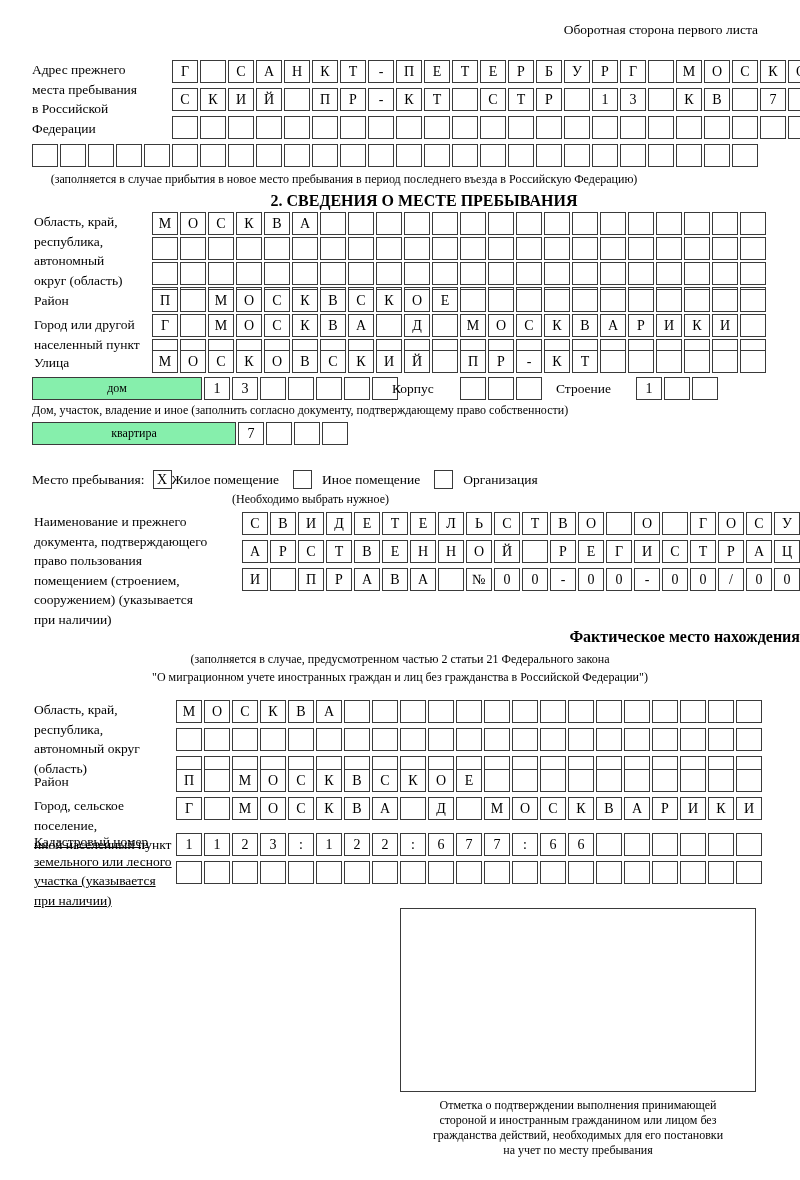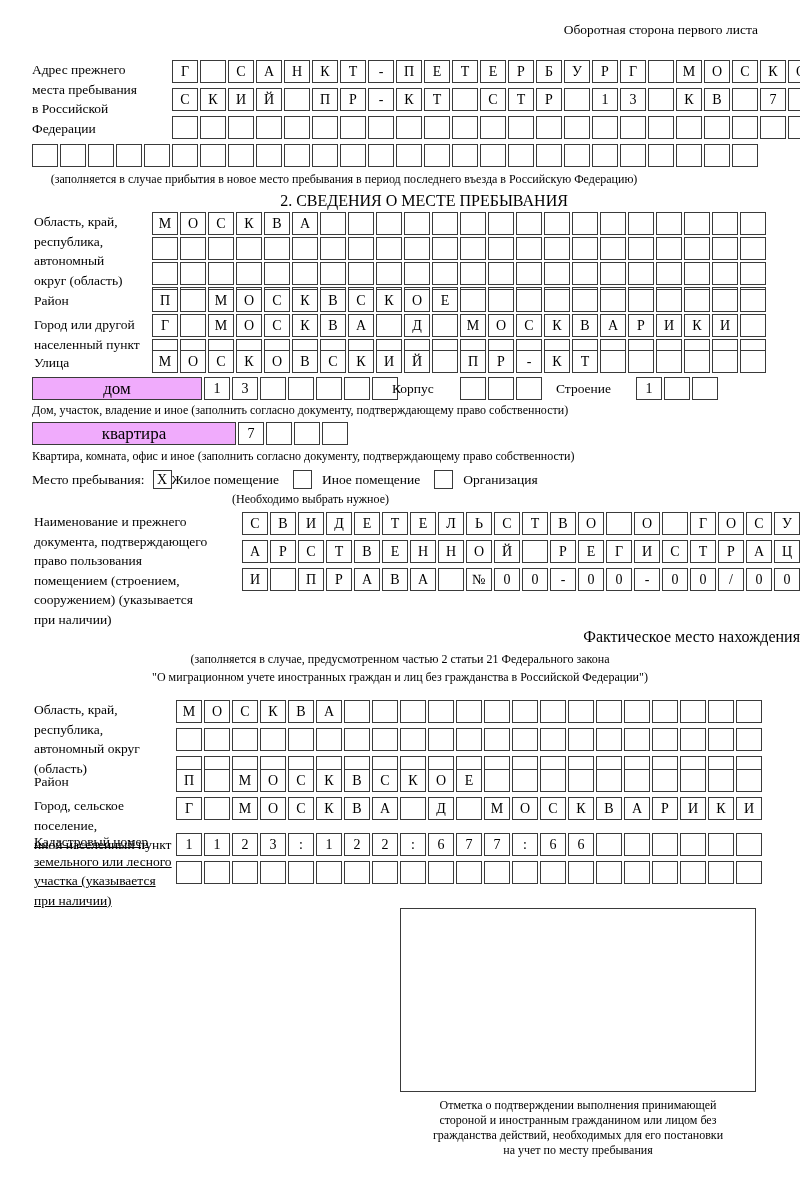--- a/index.html
+++ b/index.html
@@ -34,35 +34,35 @@
     height: 23px;
     border: 1px solid #3a3a3a;
     margin-right: 2px;
     text-align: center;
     font-size: 14px;
     line-height: 21px;
     font-family: "Liberation Serif", serif;
     background: #fff;
   }
   .center { text-align: center; }
-  .bold { font-weight: normal; padding-left: 48px; }
+  .bold { font-weight: bold; padding-left: 48px; }
   .row { position: absolute; display: flex; align-items: flex-start; }
   .note { font-size: 12px; }
   .bigbox {
     position: absolute;
     border: 1px solid #3a3a3a;
     background: #fff;
   }
   .wordbox {
     border: 1px solid #3a3a3a;
     height: 23px;
-    font-size: 17px;
+    font-size: 12px;
     line-height: 21px;
     text-align: center;
-    background: #f0abfc;
+    background: #86efac;
   }
   .chk {
     width: 19px; height: 19px;
     border: 1px solid #3a3a3a;
     display: inline-block;
     text-align: center;
     font-size: 14px;
     line-height: 17px;
     vertical-align: middle;
     background: #fff;
@@ -430,21 +430,20 @@
 
   <div style="position:absolute; left:32px; top:403px;" class="note">Дом, участок, владение и иное (заполнить согласно документу, подтверждающему право собственности)</div>
 
   <div style="position:absolute; left:32px; top:422px; width:204px;" class="wordbox">квартира</div>
   <div class="cells" style="position:absolute; left:238px; top:422px;">
     <div class="cell">7</div>
     <div class="cell"></div>
     <div class="cell"></div>
     <div class="cell"></div>
   </div>
-  <div style="position:absolute; left:32px; top:449px;" class="note">Квартира, комната, офис и иное (заполнить согласно документу, подтверждающему право собственности)</div>
 
   <div style="position:absolute; left:32px; top:470px; display:flex; align-items:center;">
     <span class="labelblock">Место пребывания:</span>
     <span class="chk" style="margin-left:8px;">X</span>
     <span class="labelblock" style="margin-left:0;">Жилое помещение</span>
     <span class="chk" style="margin-left:14px;"></span>
     <span class="labelblock" style="margin-left:10px;">Иное помещение</span>
     <span class="chk" style="margin-left:14px;"></span>
     <span class="labelblock" style="margin-left:10px;">Организация</span>
   </div>

